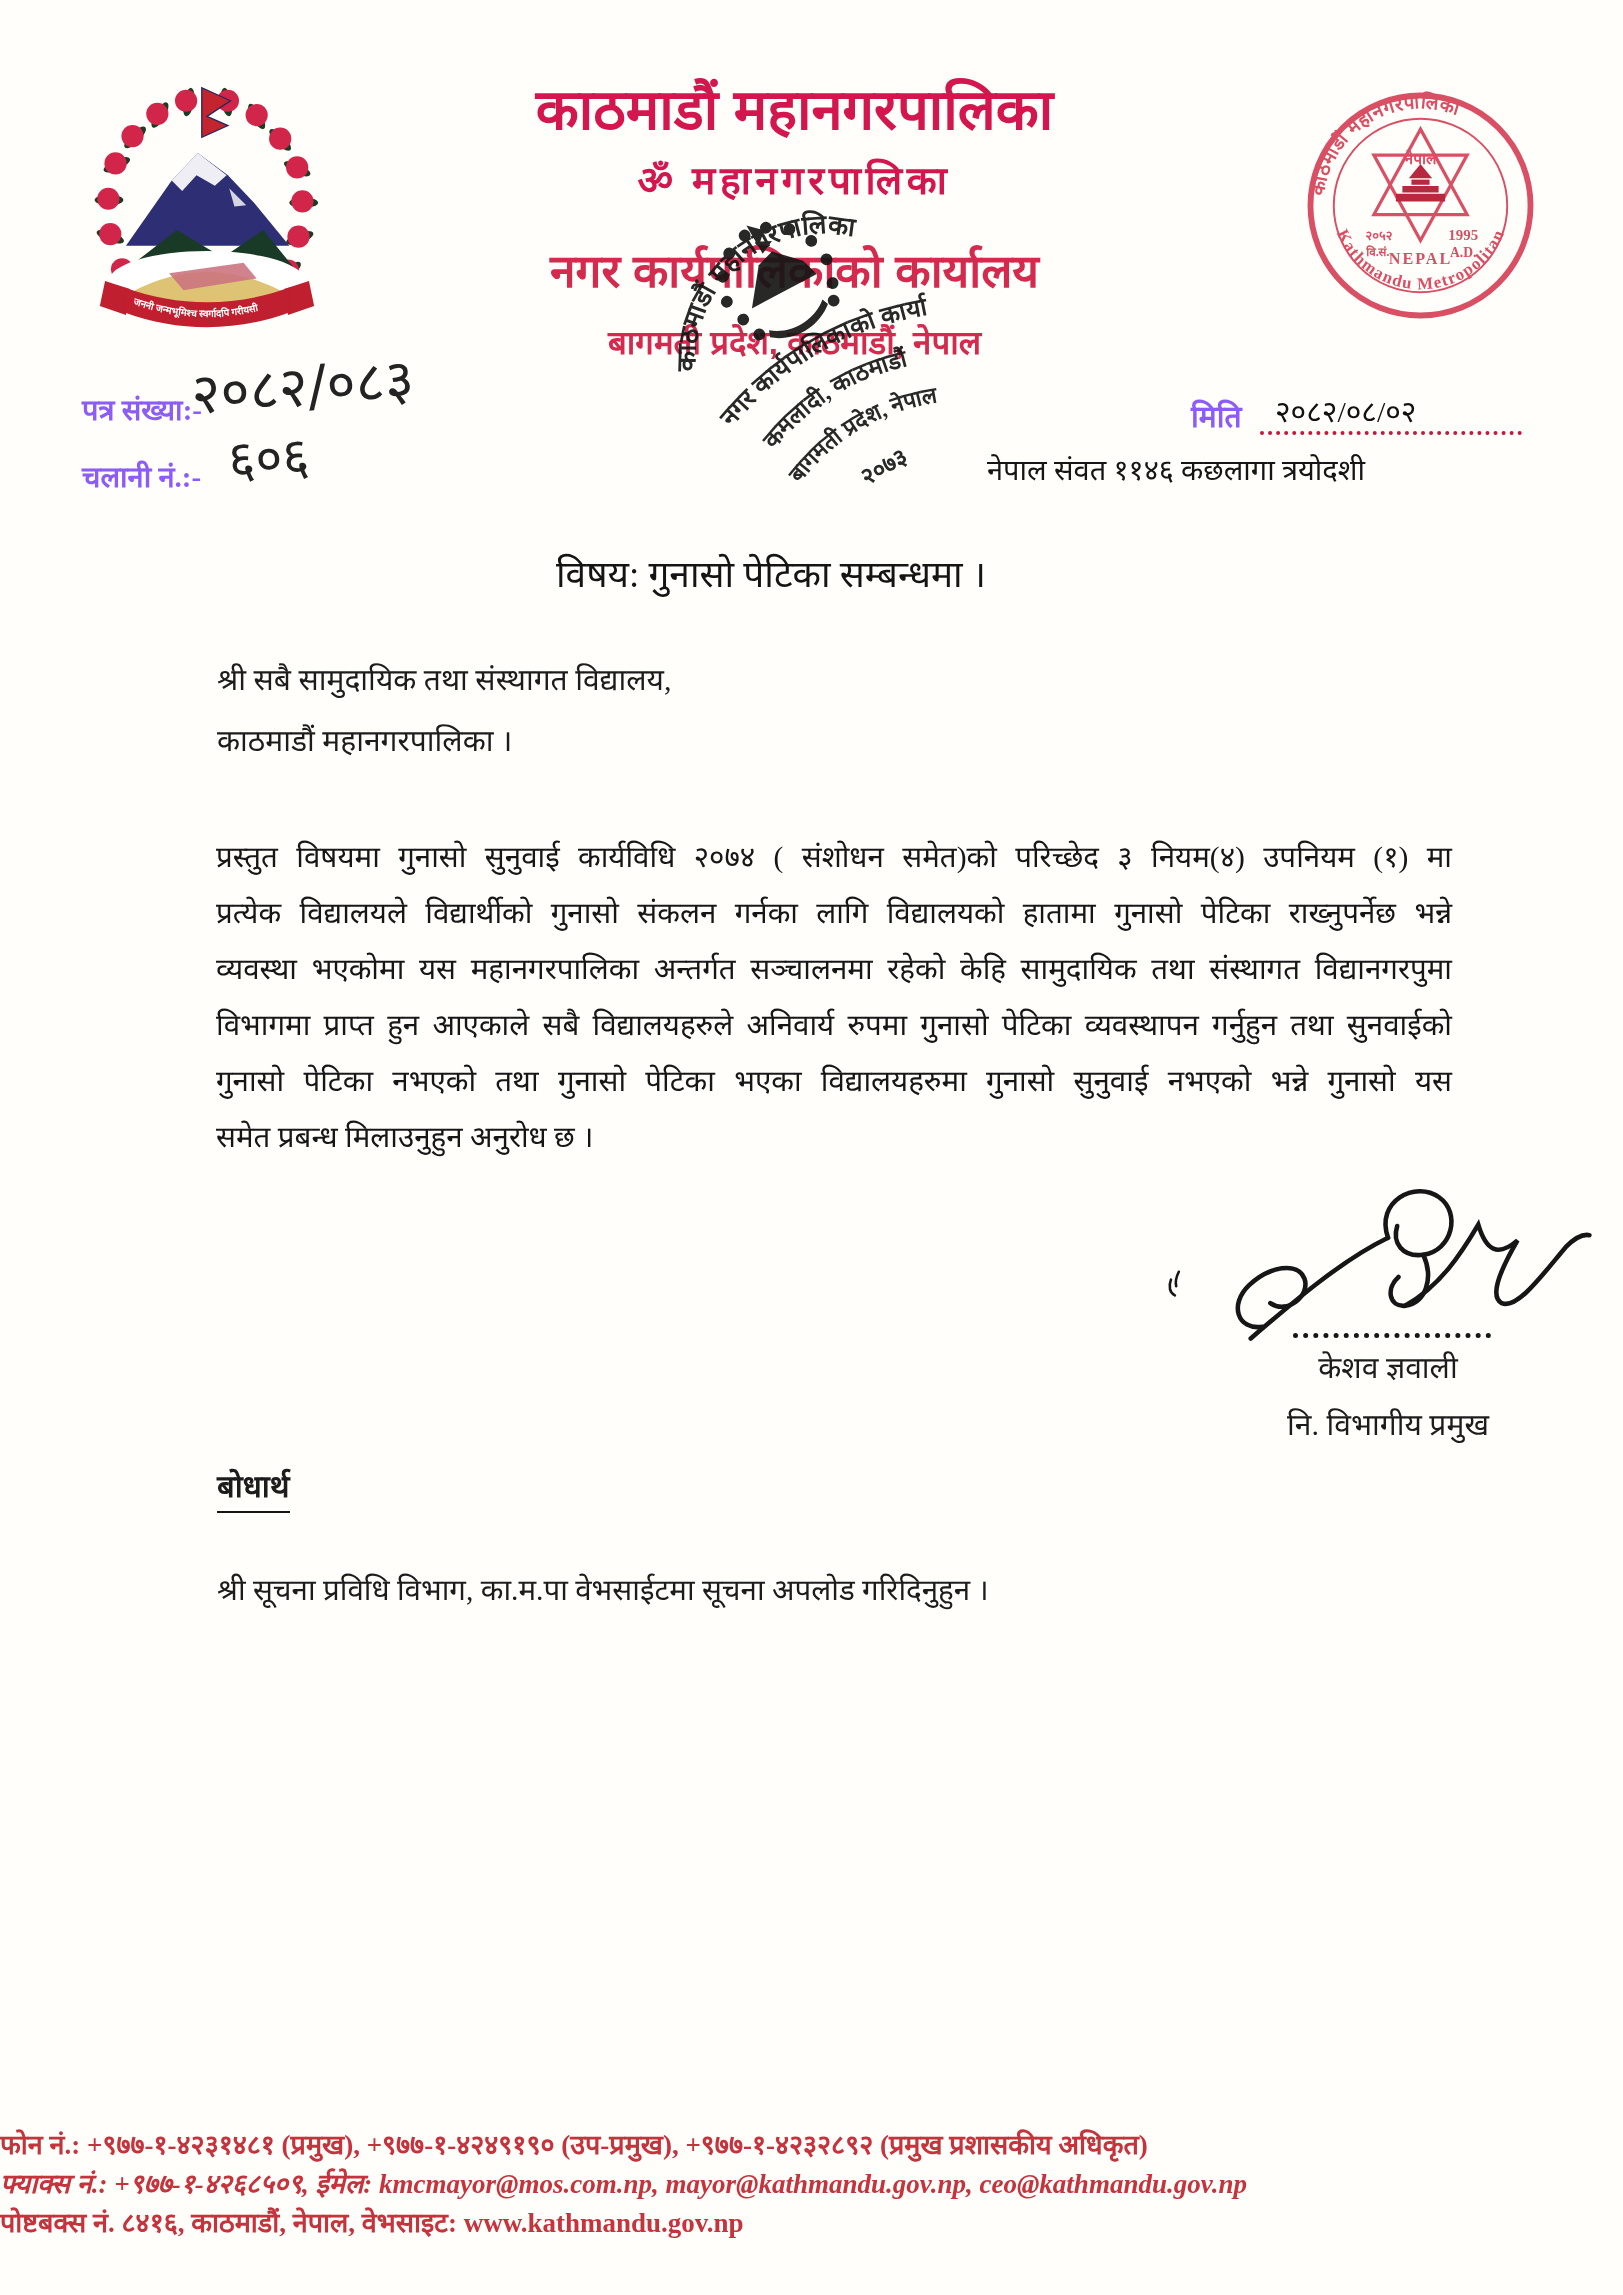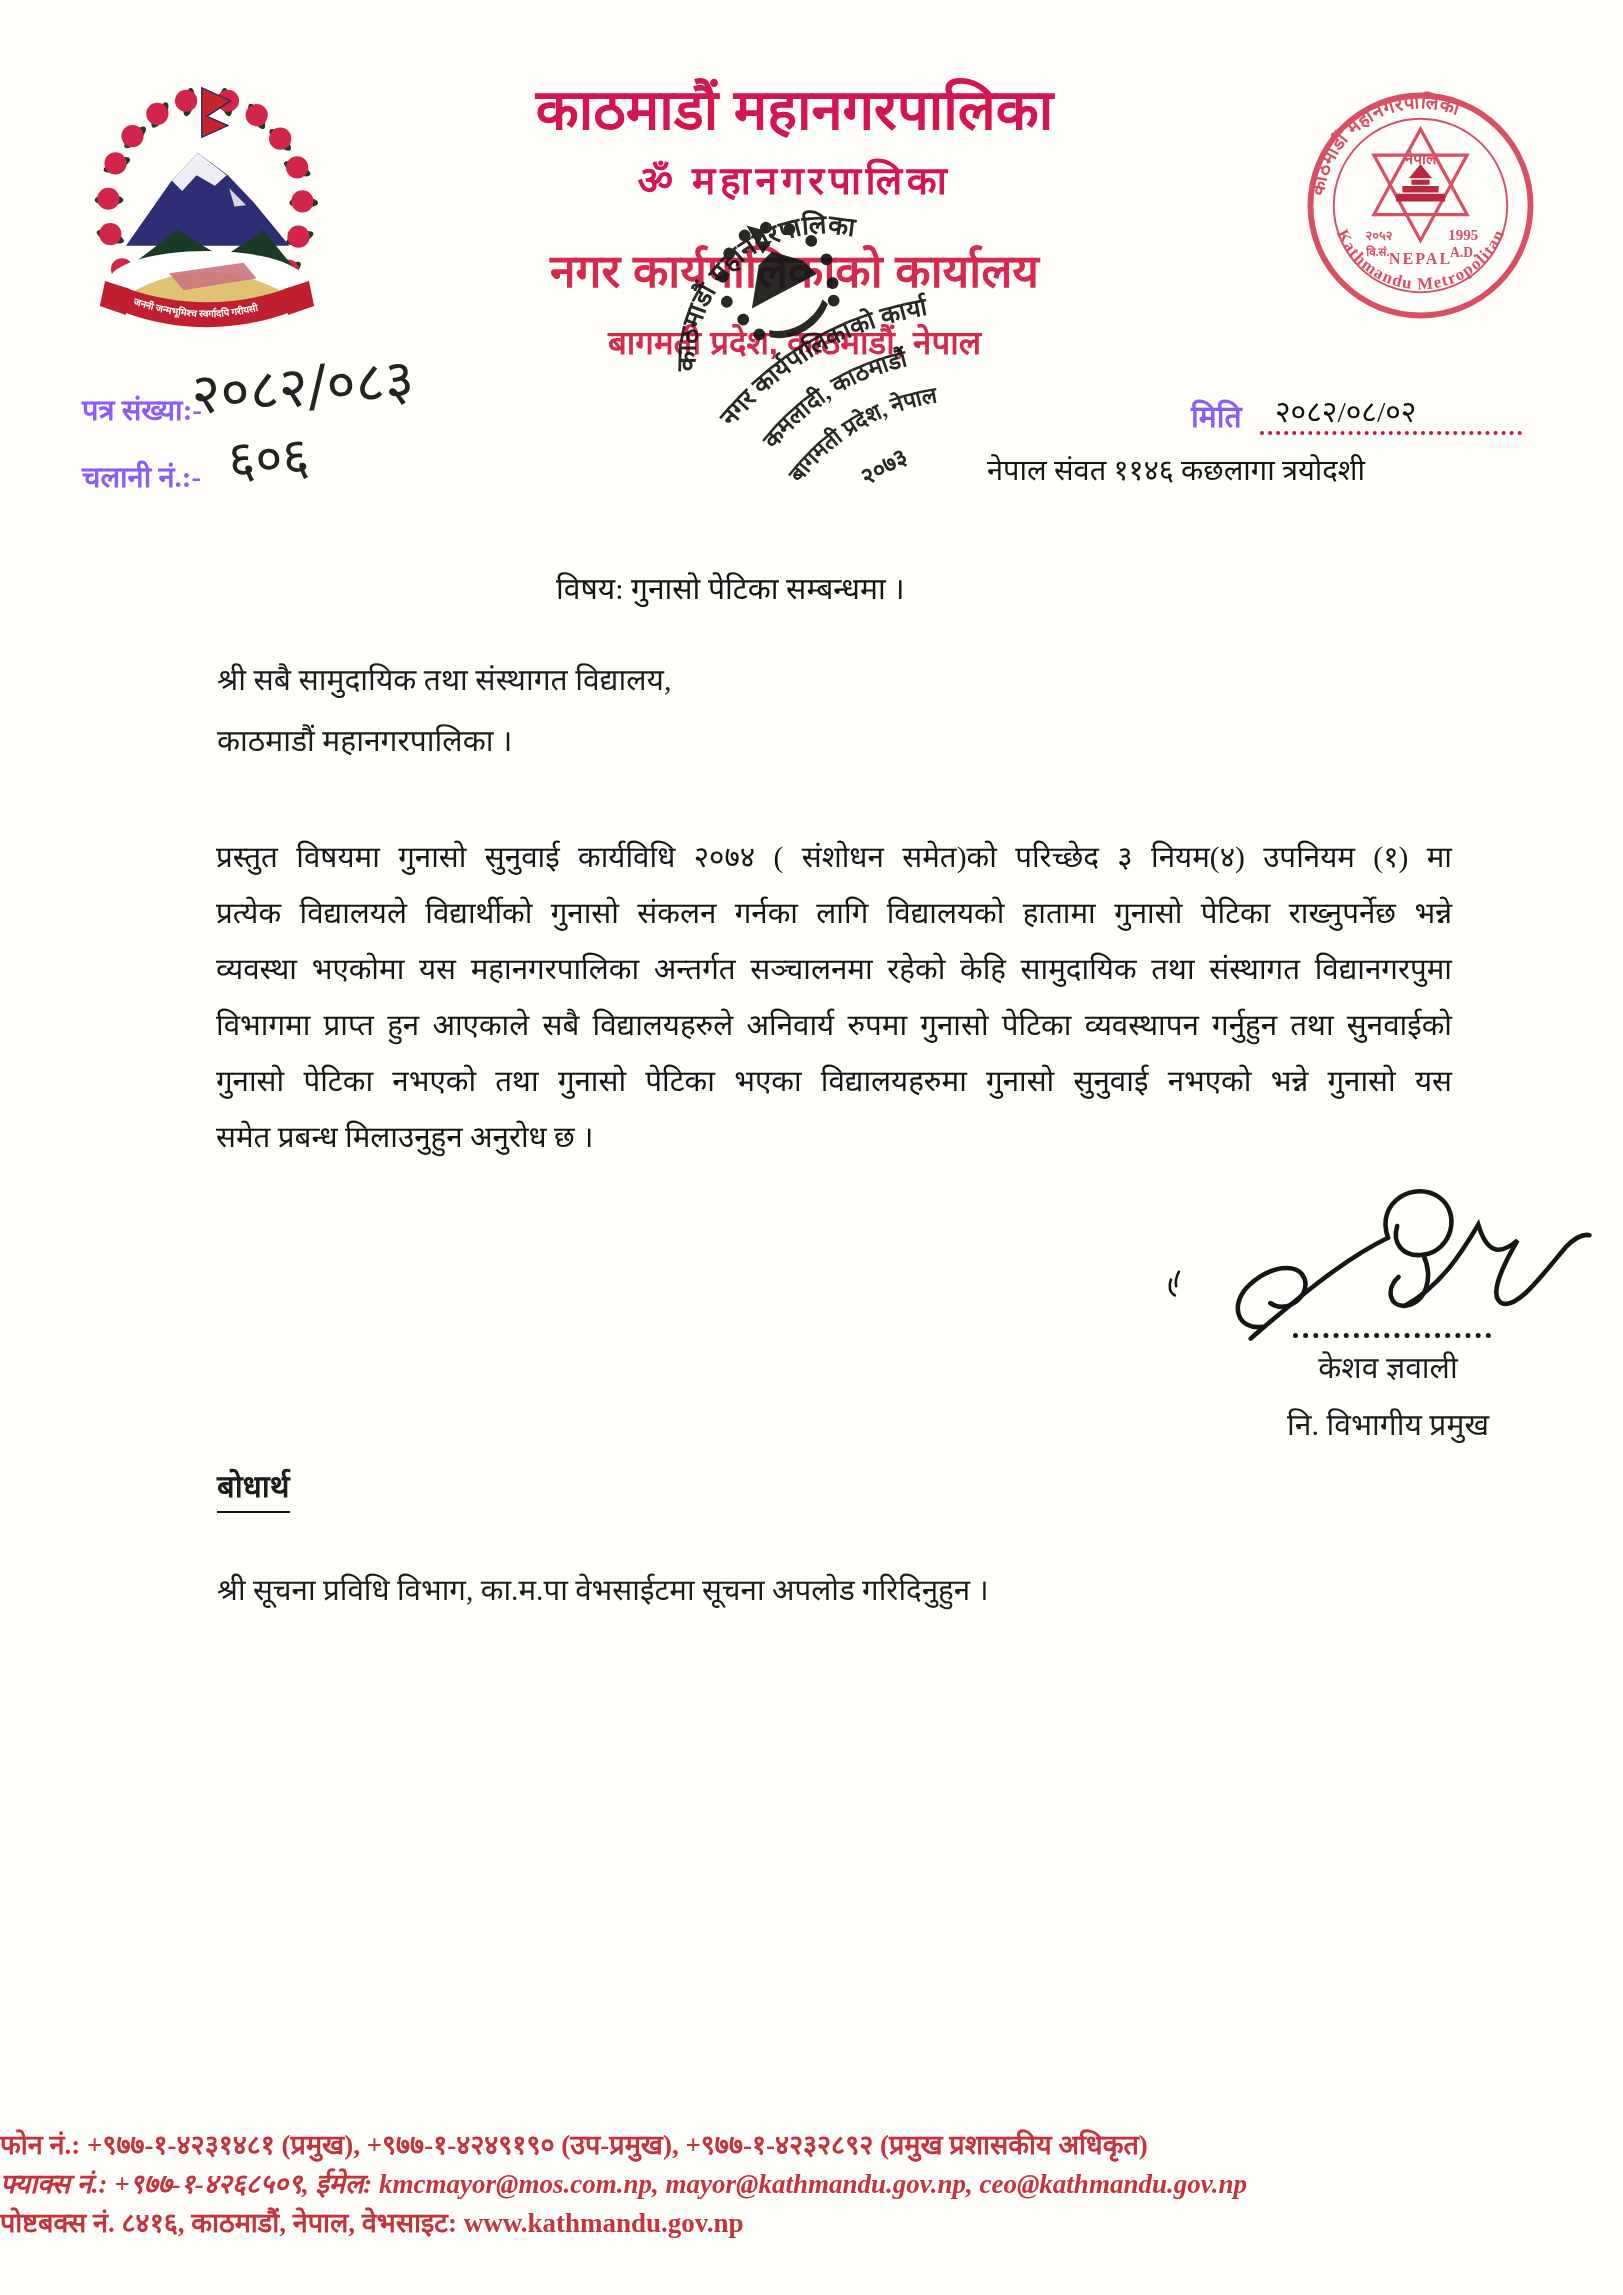--- a/index.html
+++ b/index.html
@@ -15,21 +15,21 @@
   .t3{top:246px;font-size:46px;color:#d32a4e;font-family:"Liberation Sans","DejaVu Sans",sans-serif;}
   .t4{top:325px;font-size:33px;color:#d32a4e;font-family:"Liberation Sans","DejaVu Sans",sans-serif;}
   
   .red-label{color:#8b5cf6;font-weight:700;font-size:29px;}
   .hand{font-family:"DejaVu Sans","Liberation Sans",sans-serif;color:#232323;font-weight:500;}
   .letter-no-value{left:191px;top:346px;font-size:56px;transform:rotate(-4deg);}
   .dispatch-value{left:228px;top:420px;font-size:52px;transform:rotate(-3deg);}
   .miti-dotted{left:1260px;top:397px;width:262px;height:34px;border-bottom:4.6px dotted #c2183c;}
   .miti-value{left:1275px;top:390px;font-size:30px;color:#111;}
   .ns-line{left:987px;top:449px;font-size:29px;color:#151515;}
-  .subject{left:556px;top:547px;font-size:30px;color:#141414;margin-top:20px;}
+  .subject{left:556px;top:547px;font-size:37px;color:#141414;}
   .recipient1{left:217px;top:658px;font-size:30px;}
   .recipient2{left:217px;top:719px;font-size:30px;}
   .body-par{left:216px;top:829px;width:1236px;font-size:29.5px;line-height:56px;color:#161616;}
   .bline{text-align:justify;text-align-last:justify;white-space:nowrap0;}
   .bline.last{text-align-last:left;}
   .sig-dots{left:1293px;top:1300px;width:198px;height:33px;border-bottom:5.2px dotted #161616;}
   .sig-name{left:1244px;top:1346px;width:288px;text-align:center;font-size:30px;}
   .sig-title{left:1231px;top:1403px;width:314px;text-align:center;font-size:30px;}
   .cc-head{left:217px;top:1464px;font-size:31px;font-weight:700;border-bottom:2.6px solid #161616;padding-bottom:5px;}
   .cc-line{left:217px;top:1568px;font-size:29.5px;}

